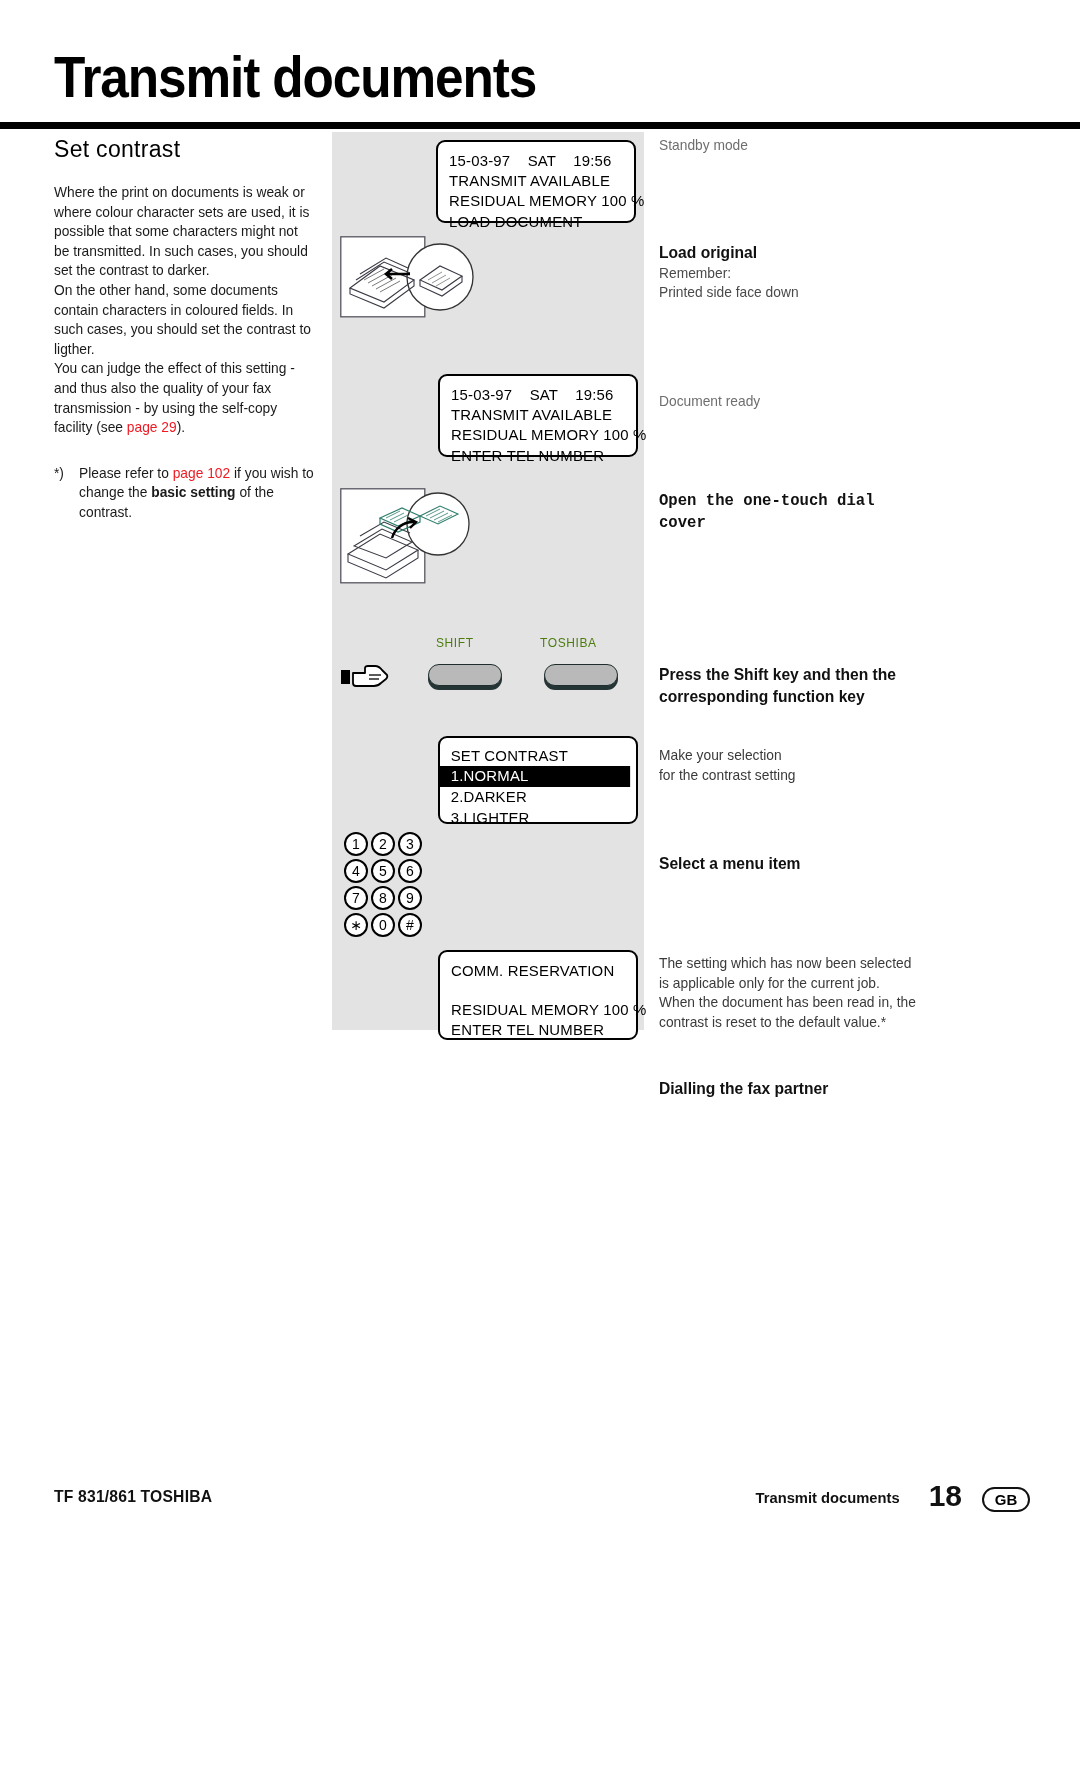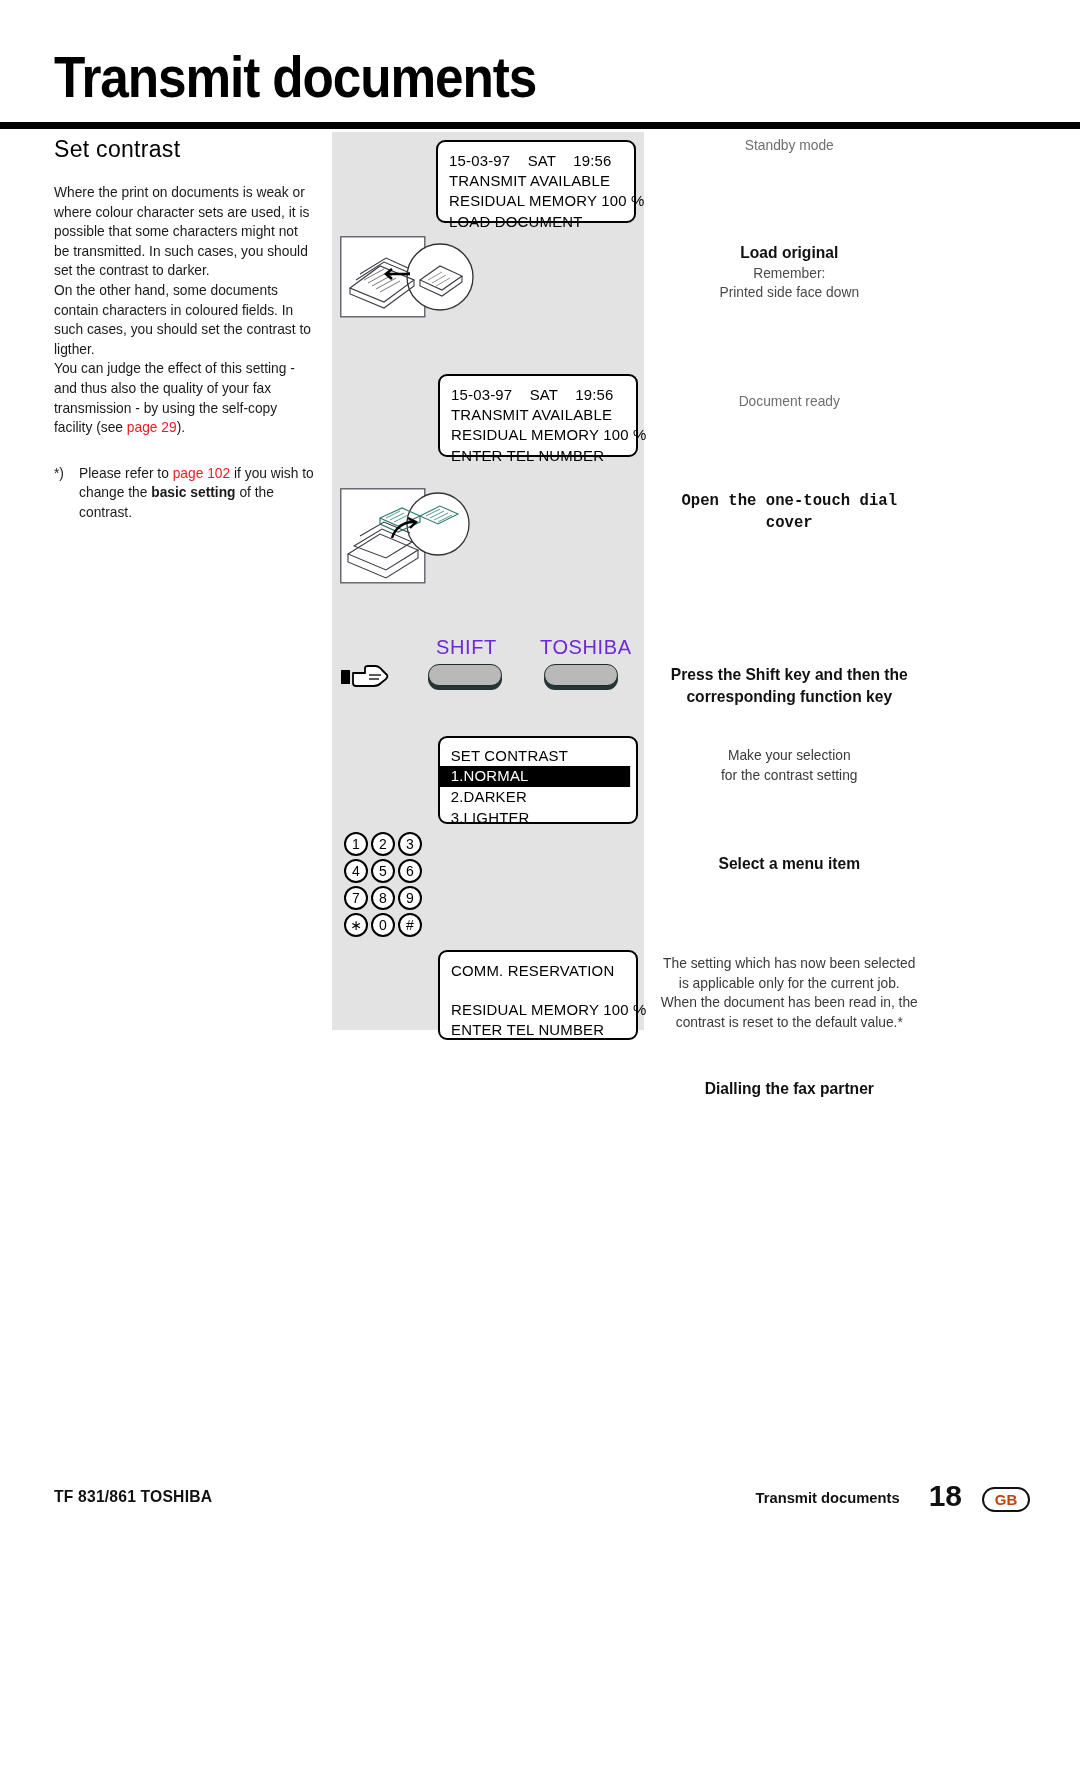--- a/index.html
+++ b/index.html
@@ -145,23 +145,23 @@
   
   .keyrow {
     position: absolute;
     left: 0; top: 504px;
     width: 312px;
     height: 66px;
   }
   .key-label {
     position: absolute;
     font-family: "Liberation Sans Narrow", "Liberation Sans", sans-serif;
-    font-size: 20px;
+    font-size: 12px;
     letter-spacing: 0.6px;
-    color: #6d28d9;
+    color: #4d7c0f;
     white-space: nowrap;
   }
   #label-shift    { left: 104px; top: 0; }
   #label-contrast { left: 208px; top: 0; }
   .key-btn {
     position: absolute;
     width: 74px;
     height: 22px;
     border-radius: 11px;
     background: #b9b9b9;
@@ -209,21 +209,20 @@
   
   .right-col {
     position: absolute;
     left: 659px;
     top: 132px;
     width: 270px;
   }
   .step {
     position: absolute;
     width: 270px;
-    text-align: center;
   }
   .step-caption {
     font-size: 14.3px;
     line-height: 19.5px;
     color: #6e6e6e;
     transform: scaleX(0.965);
     transform-origin: left top;
   }
   .step-heading {
     font-size: 16.2px;
@@ -292,21 +291,21 @@
     top: 0px;
     width: 48px;
     height: 25px;
     border: 2px solid #111;
     border-radius: 13px;
     box-sizing: border-box;
     text-align: center;
     font-size: 15px;
     line-height: 21px;
     font-weight: bold;
-    color: #c2410c;
+    color: #000000;
   }
 </style>
 </head>
 <body>
 
 <div class="page-head">
   <div class="page-title">Transmit documents</div>
   <div class="title-rule"></div>
 </div>
 

